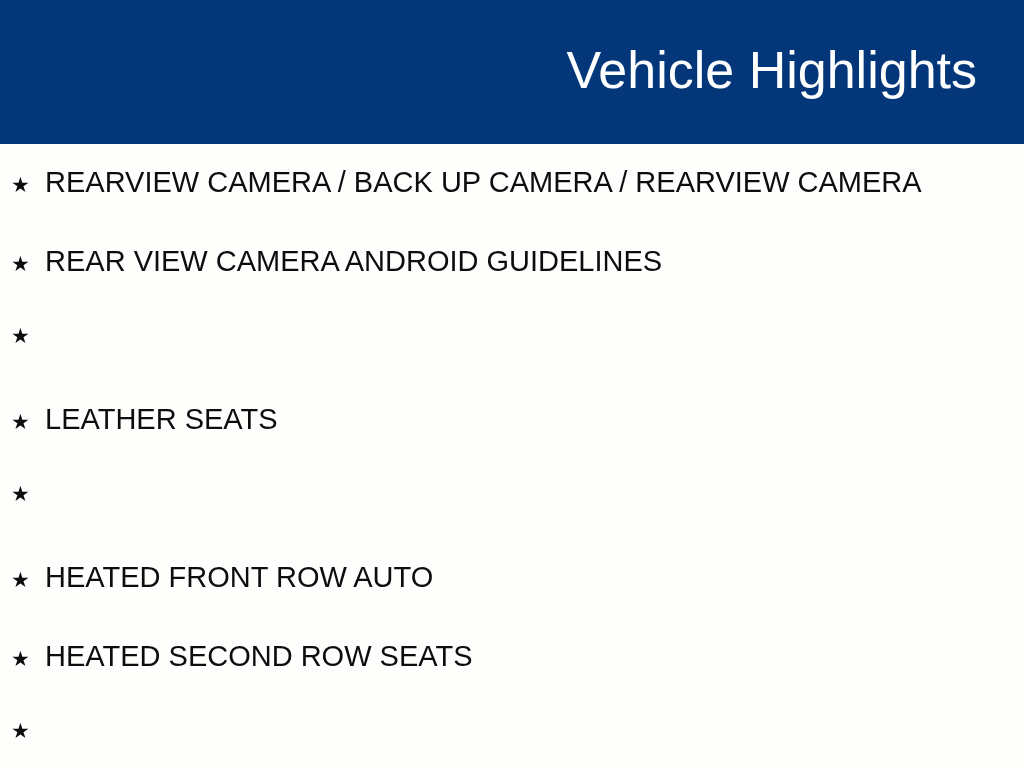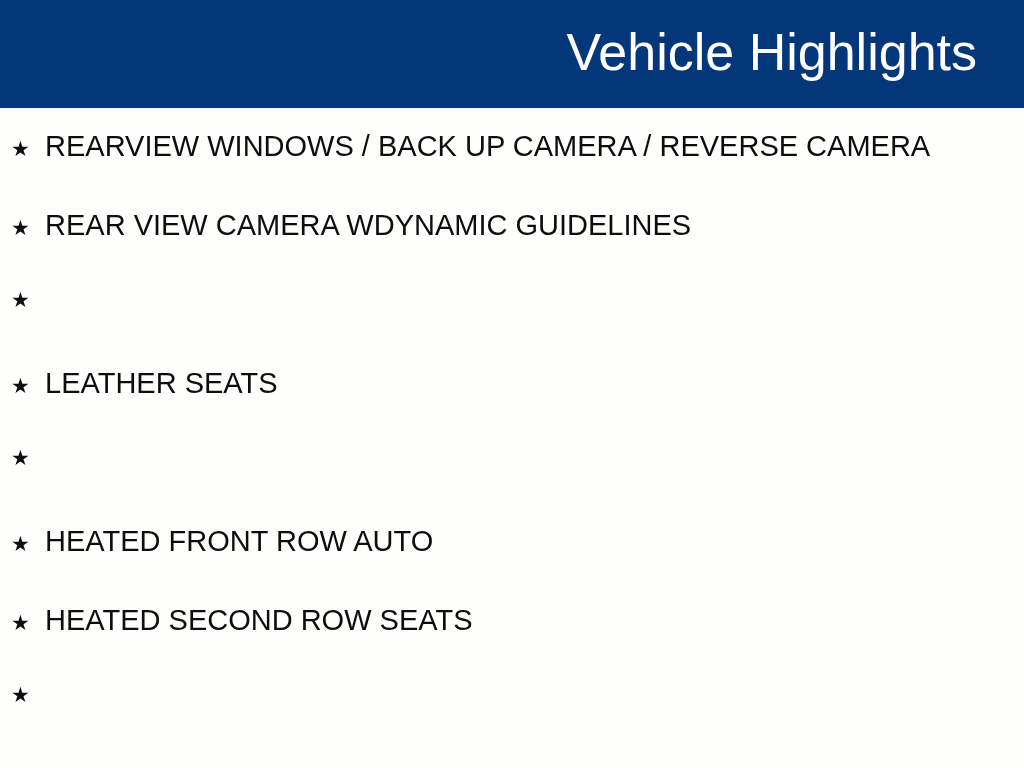--- a/index.html
+++ b/index.html
@@ -20,21 +20,21 @@
     width: 1024px;
     height: 768px;
     background: #fefefd;
     display: flex;
     flex-direction: column;
   }
 
   
   .header-banner {
     width: 100%;
-    height: 108px;
+    height: 144px;
     background: #043779;
     display: flex;
     align-items: center;
     justify-content: flex-end;
     box-sizing: border-box;
     padding-right: 47px;
     flex: 0 0 auto;
   }
 
   .header-title {
@@ -96,26 +96,26 @@
 <div class="slide">
 
   <div class="header-banner">
     <h1 class="header-title">Vehicle Highlights</h1>
   </div>
 
   <ul class="highlights-list">
 
     <li class="highlight-item">
       <span class="bullet-star">★</span>
-      <span class="highlight-text">REARVIEW WINDOWS / BACK UP CAMERA / REVERSE CAMERA</span>
+      <span class="highlight-text">REARVIEW CAMERA / BACK UP CAMERA / REARVIEW CAMERA</span>
     </li>
 
     <li class="highlight-item">
       <span class="bullet-star">★</span>
-      <span class="highlight-text">REAR VIEW CAMERA WDYNAMIC GUIDELINES</span>
+      <span class="highlight-text">REAR VIEW CAMERA ANDROID GUIDELINES</span>
     </li>
 
     <li class="highlight-item">
       <span class="bullet-star">★</span>
     </li>
 
     <li class="highlight-item">
       <span class="bullet-star">★</span>
       <span class="highlight-text">LEATHER SEATS</span>
     </li>

